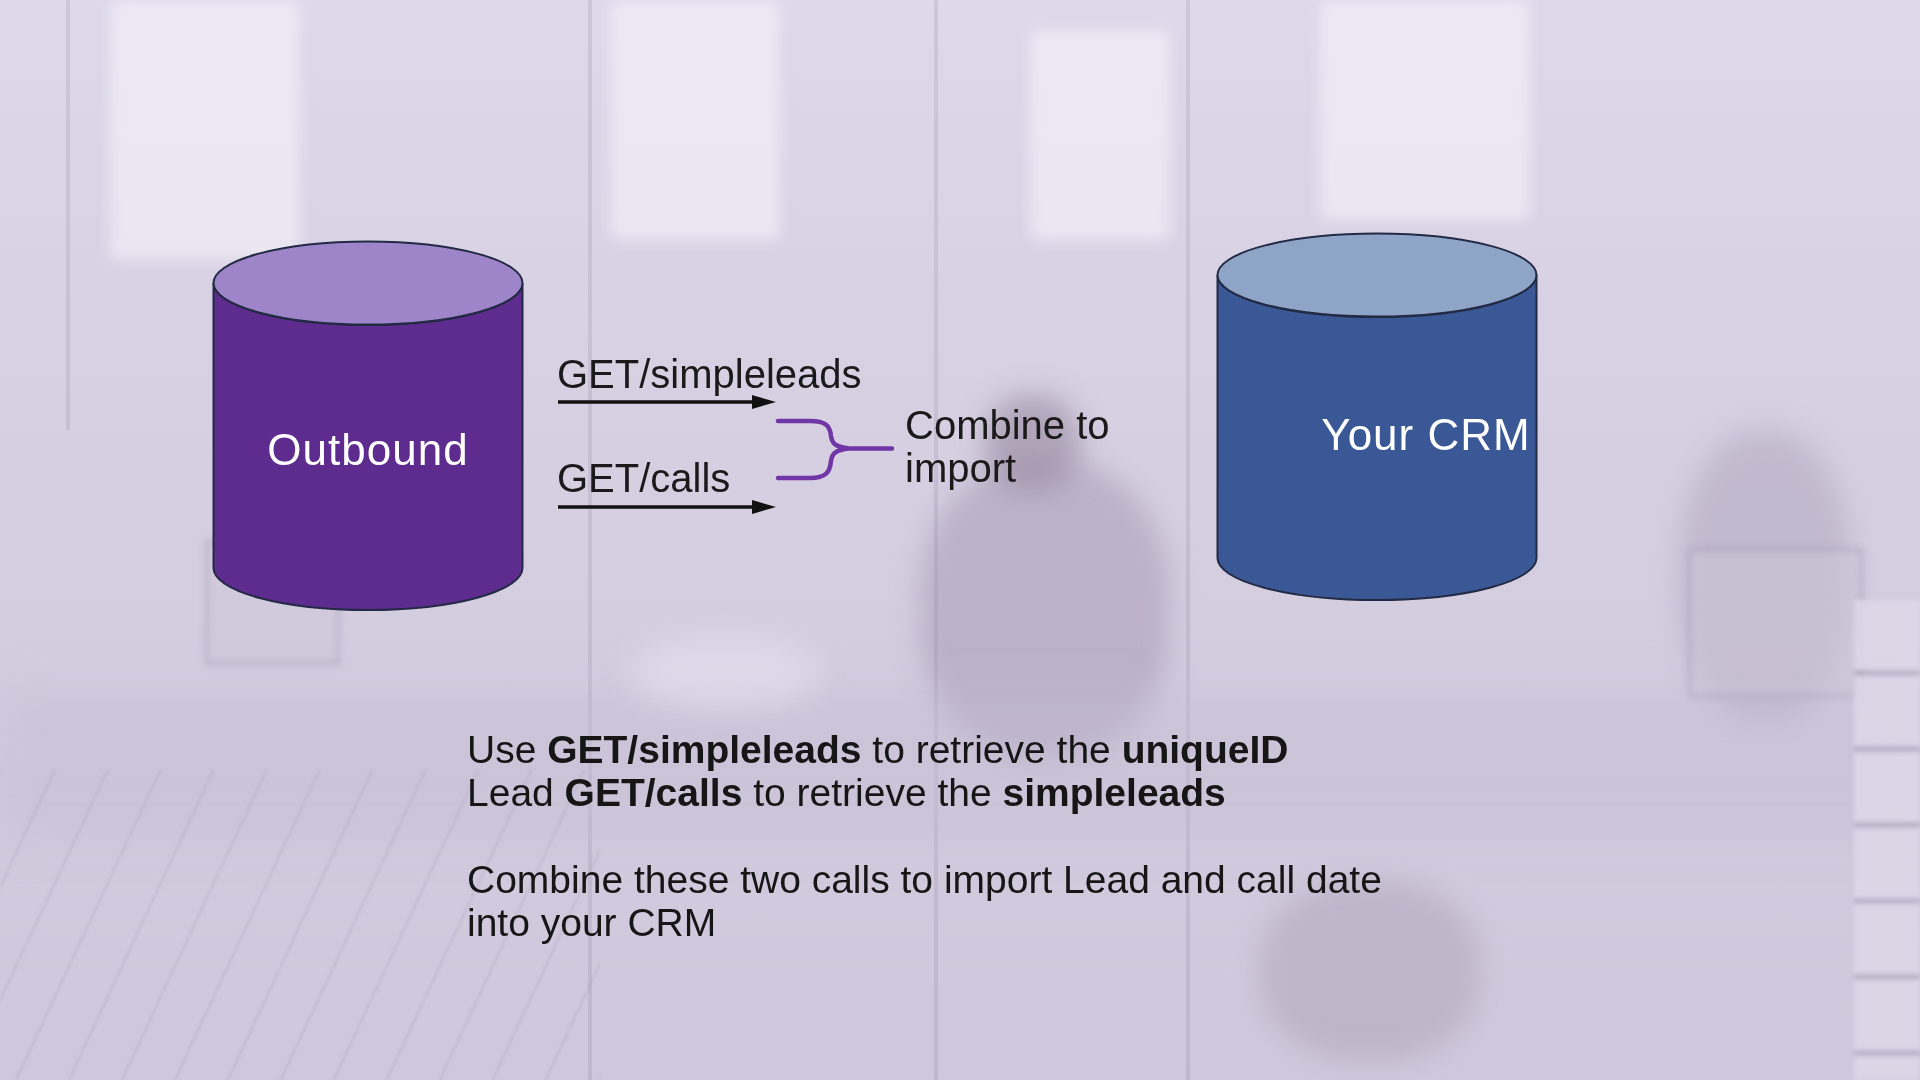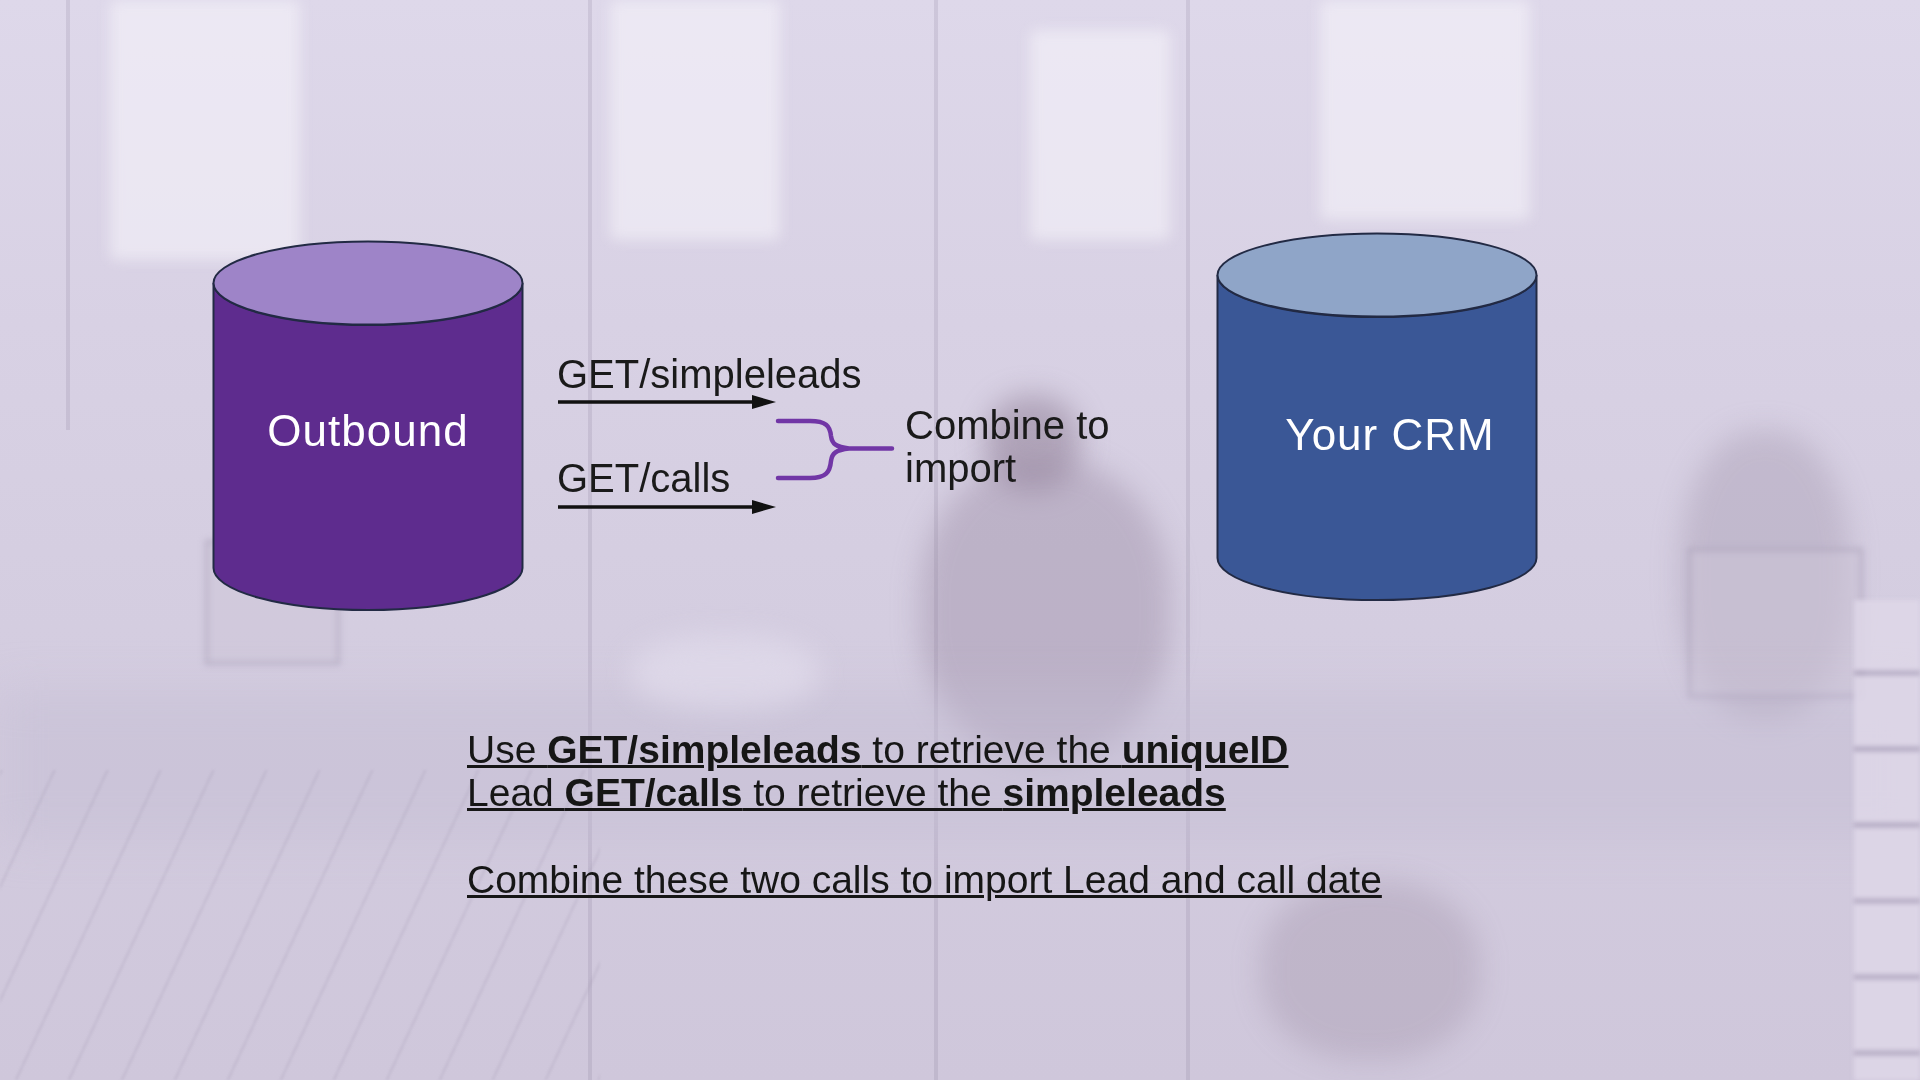--- a/index.html
+++ b/index.html
@@ -34,21 +34,21 @@
     font-size:44px;letter-spacing:1px;font-weight:400;
   }
   
   .api-label{position:absolute;font-size:40px;color:#1a1a1a;white-space:nowrap;}
   .combine-note{position:absolute;left:905px;top:404px;width:250px;font-size:40px;line-height:43px;color:#1a1a1a;}
   .overlay-svg{position:absolute;left:0;top:0;width:1920px;height:1080px;pointer-events:none;}
   
   .body-text{position:absolute;left:467px;top:728px;font-size:39px;line-height:43px;color:#161616;}
   .body-text .para2{margin-top:44px;}
   .b{font-weight:700;}
-  .line{white-space:nowrap;text-decoration:underline;}
+  .line{white-space:nowrap;}
 </style>
 </head>
 <body>
 
 <div class="stage">
 
   <div class="photo-bg">
     <div class="win" style="left:110px;top:0;width:190px;height:260px"></div>
     <div class="win" style="left:610px;top:0;width:170px;height:240px"></div>
     <div class="win" style="left:1030px;top:30px;width:140px;height:210px"></div>
@@ -66,27 +66,27 @@
     <div class="blob" style="left:630px;top:635px;width:190px;height:75px;background:rgba(228,223,238,0.6)"></div>
     <div class="floor"></div>
     <div class="cabinet"></div>
     <div class="blob" style="left:1260px;top:880px;width:220px;height:180px;background:rgba(130,115,135,0.22)"></div>
   </div>
 
   <svg class="cyl" style="left:212px;top:240px" width="312" height="372" viewBox="0 0 312 372">
     <path d="M 1.5 43 L 1.5 328 A 154.5 42 0 0 0 310.5 328 L 310.5 43 A 154.5 42 0 0 1 1.5 43 Z" stroke="#222a44" stroke-width="2" fill="#5e2c8e"></path>
     <ellipse cx="156" cy="43" rx="154.5" ry="41.5" stroke="#222a44" stroke-width="2" fill="#9e84c8"></ellipse>
   </svg>
-  <div class="cyl-label" style="left:212px;top:406px;width:312px">Outbound</div>
+  <div class="cyl-label" style="left:212px;top:425px;width:312px">Outbound</div>
 
   <svg class="cyl" style="left:1216px;top:232px" width="322" height="370" viewBox="0 0 322 370">
     <path d="M 1.5 43 L 1.5 326 A 159.5 42 0 0 0 320.5 326 L 320.5 43 A 159.5 42 0 0 1 1.5 43 Z" stroke="#222a44" stroke-width="2" fill="#3a5796"></path>
     <ellipse cx="161" cy="43" rx="159.5" ry="41.5" stroke="#222a44" stroke-width="2" fill="#8fa5c8"></ellipse>
   </svg>
-  <div class="cyl-label" style="left:1208px;top:410px;width:364px">Your CRM</div>
+  <div class="cyl-label" style="left:1244px;top:410px;width:364px">Your CRM</div>
 
   <div class="api-label" style="left:557px;top:352px">GET/simpleleads</div>
   <div class="api-label" style="left:557px;top:456px">GET/calls</div>
 
   <svg class="overlay-svg">
     <g>
       <line x1="558" y1="402" x2="752" y2="402" stroke="#111111" stroke-width="3.5"></line>
       <polygon points="752,395 776,402 752,409" fill="#111111"></polygon>
     </g>
     <g>
@@ -102,16 +102,17 @@
 
   <div class="body-text">
     <div class="line">
       <span>Use </span><span class="b">GET/simpleleads</span><span> to retrieve the </span><span class="b">uniqueID</span>
     </div>
     <div class="line">
       <span>Lead </span><span class="b">GET/calls</span><span> to retrieve the </span><span class="b">simpleleads</span>
     </div>
     <div class="para2">
       <div class="line">Combine these two calls to import Lead and call date</div>
+      <div class="line">into your CRM</div>
     </div>
   </div>
 
 </div>
 
 </body></html>

